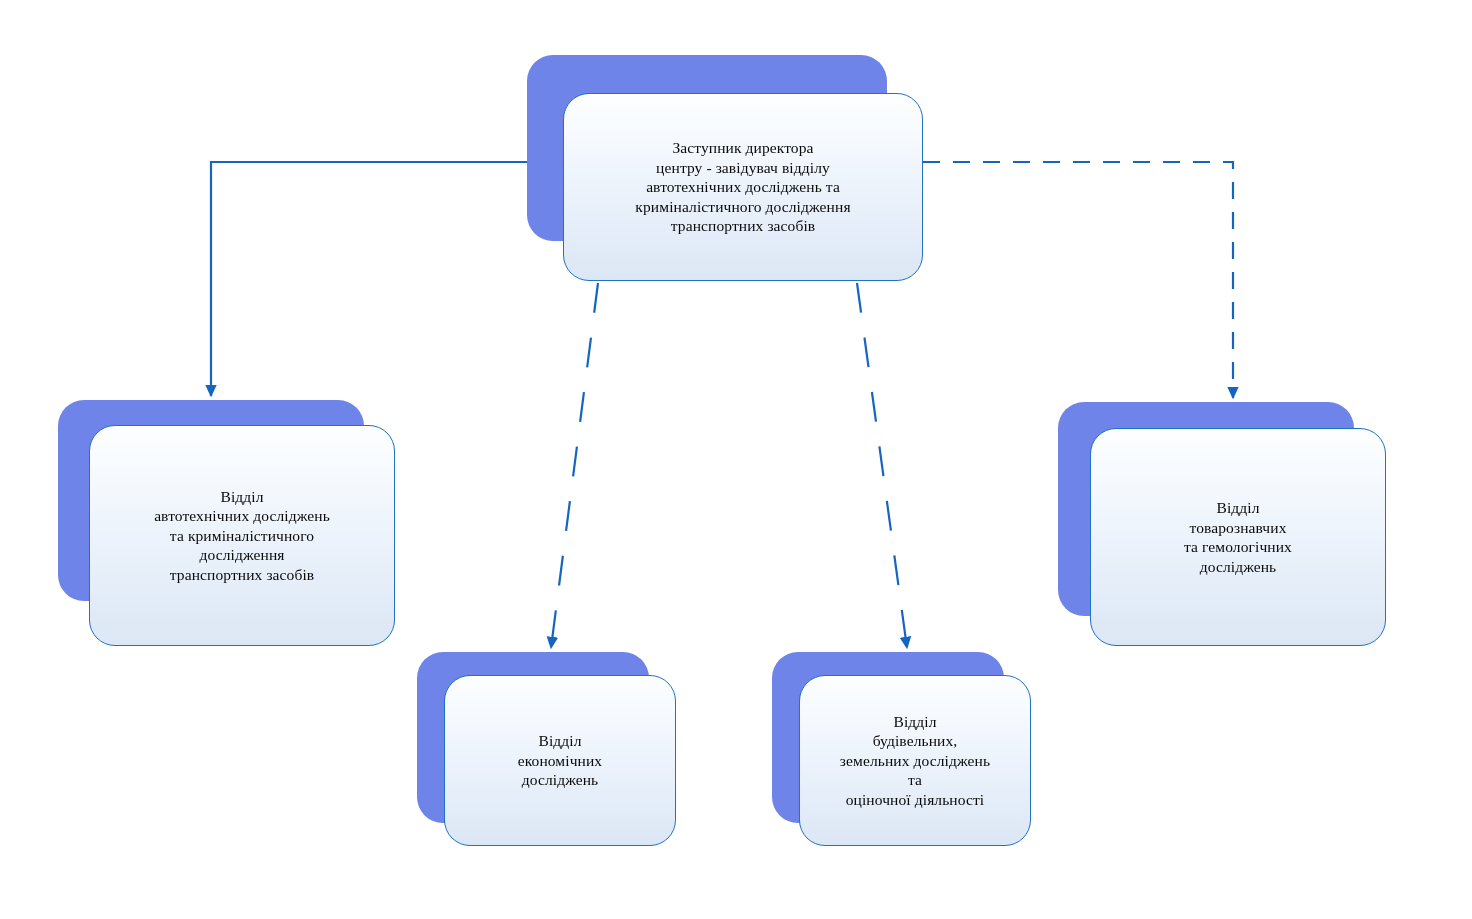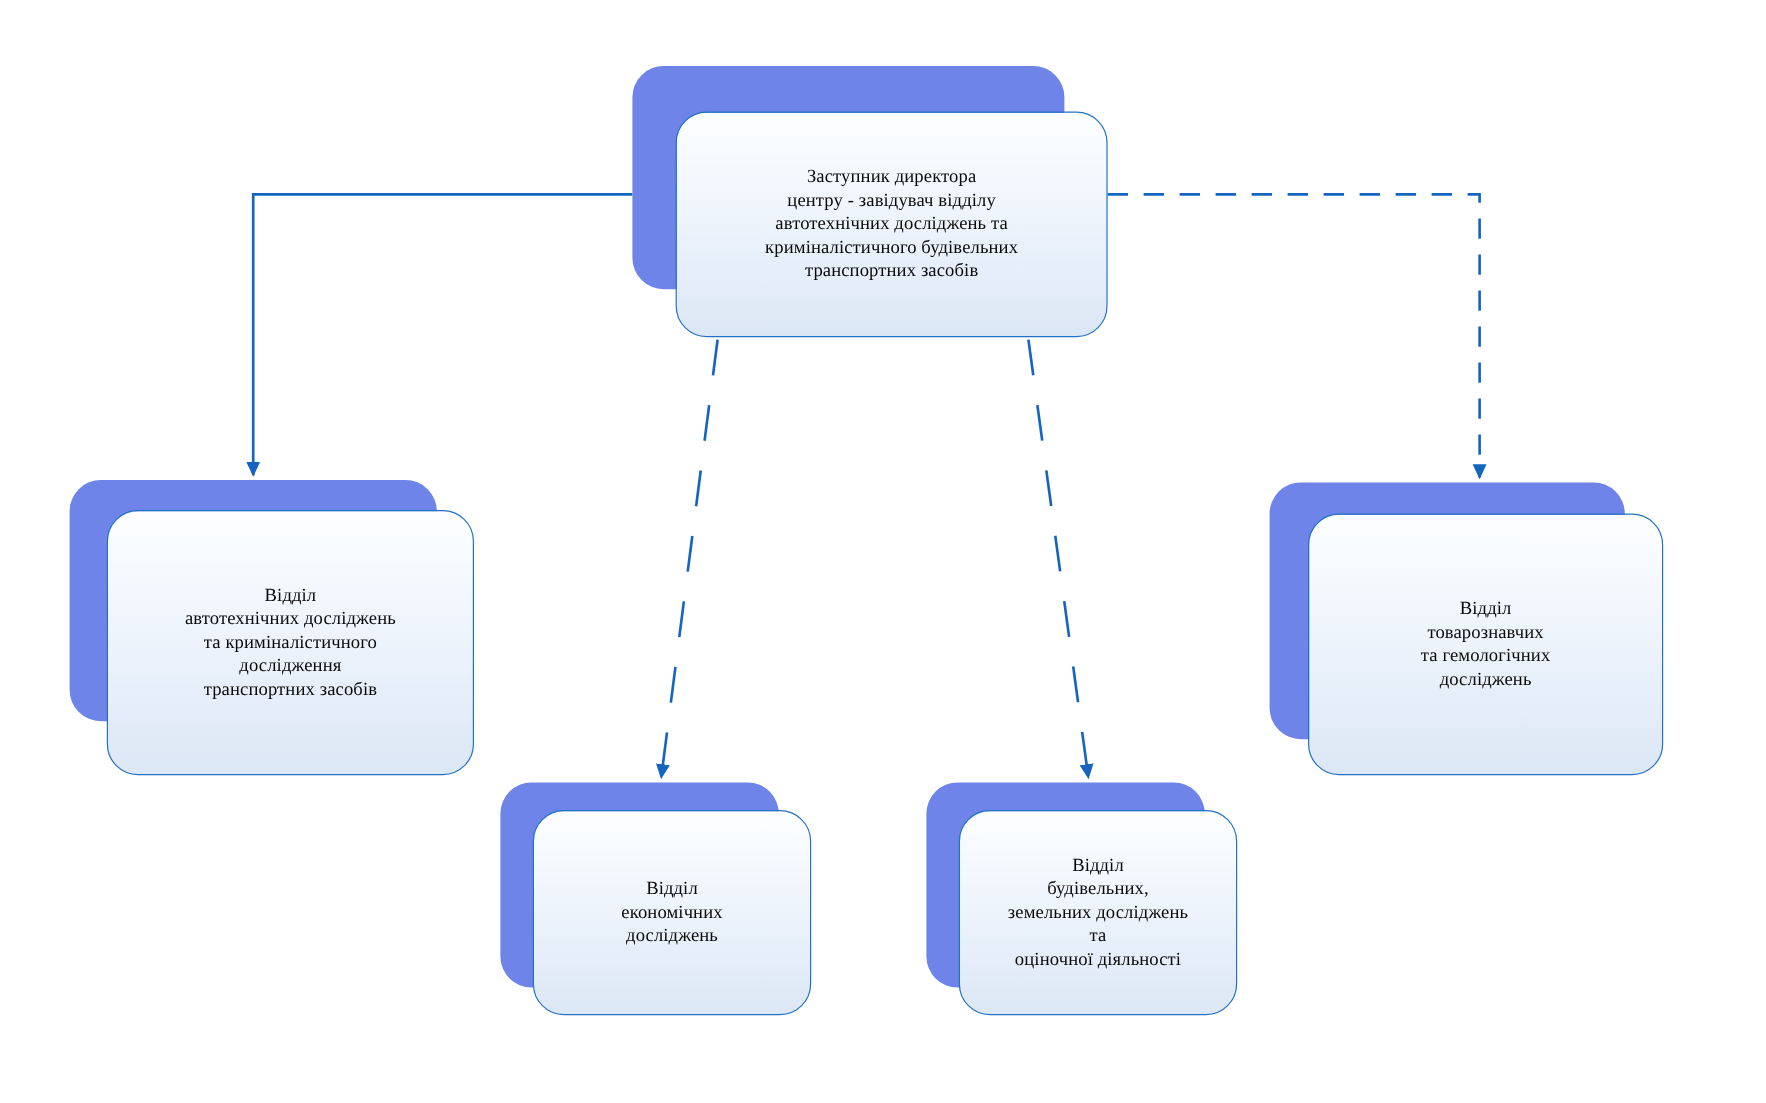--- a/index.html
+++ b/index.html
@@ -111,21 +111,21 @@
 
     <path d="M 857 283 L 907 648" fill="none" stroke="#1565C0" stroke-width="2.2" stroke-dasharray="30 25" marker-end="url(#arrow-dash)"></path>
   </svg>
 
   <div class="node" id="node-head">
     <div class="node-shadow"></div>
     <div class="node-card">
       <span class="node-label">Заступник директора
 центру - завідувач відділу
 автотехнічних досліджень та
-криміналістичного будівельних
+криміналістичного дослідження
 транспортних засобів</span>
     </div>
   </div>
 
   <div class="node" id="node-auto">
     <div class="node-shadow"></div>
     <div class="node-card">
       <span class="node-label">Відділ
 автотехнічних досліджень
 та криміналістичного

